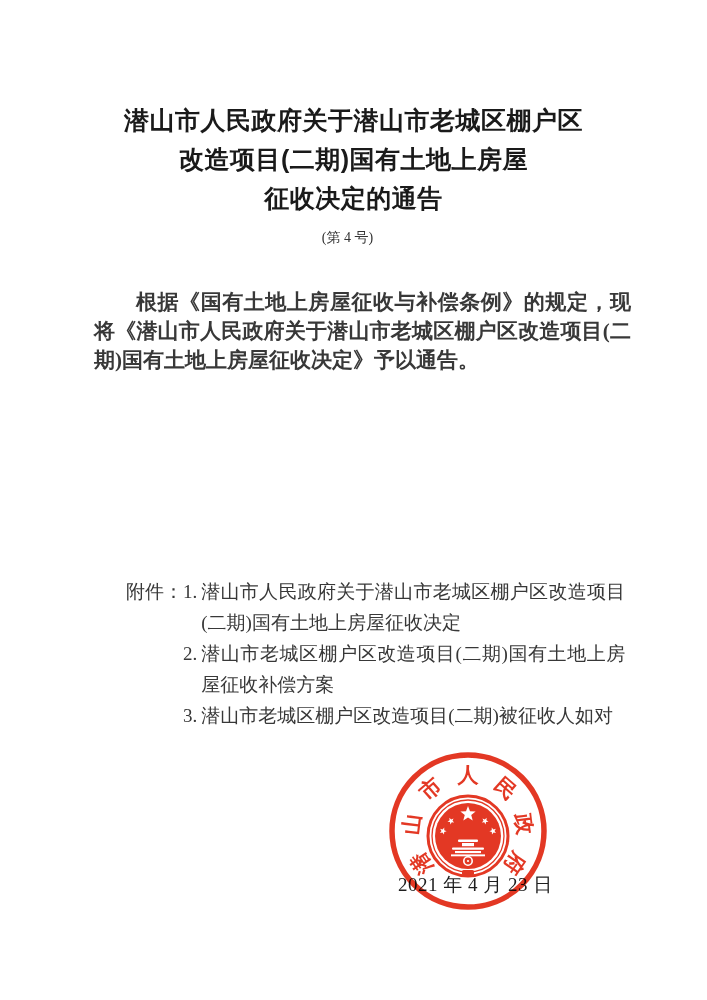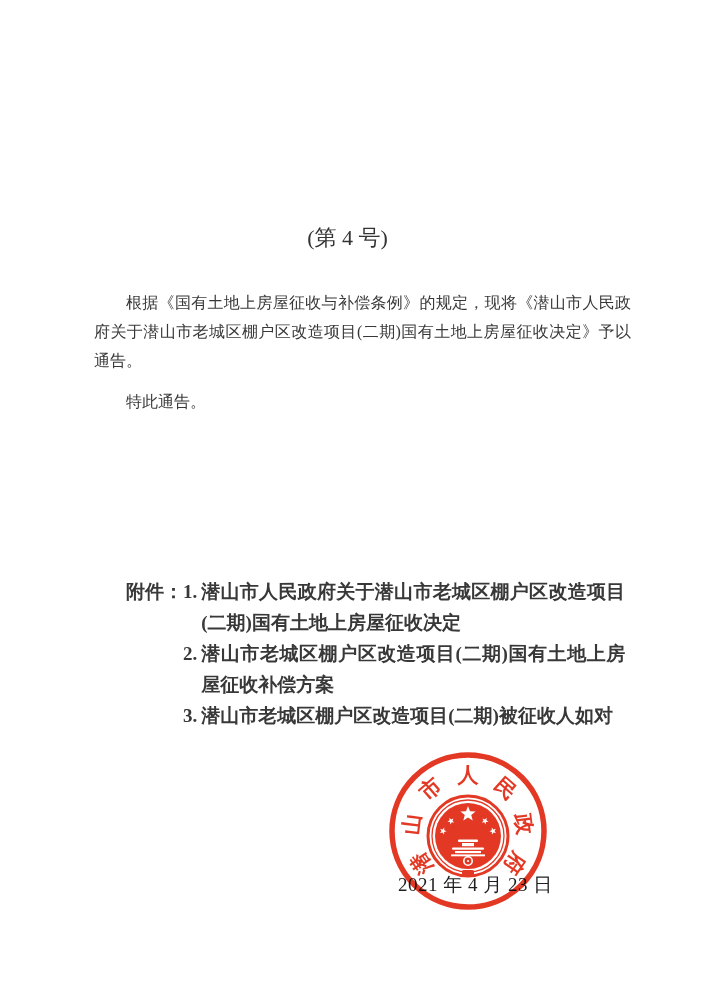--- a/index.html
+++ b/index.html
@@ -21,45 +21,45 @@
     font-weight: 700;
     font-size: 25px;
     line-height: 39px;
     color: #1a1a1a;
     letter-spacing: 0.5px;
   }
   .doc-number {
     position: absolute;
     top: 223px; left: 0; right: 12px;
     text-align: center;
-    font-size: 22px;
+    font-size: 14px;
     line-height: 29px;
     color: #333333;
   }
   .notice-body {
     position: absolute;
     left: 94px; top: 288px;
     width: 537px;
-    font-size: 16px;
+    font-size: 21px;
     line-height: 29px;
     text-align: justify;
+    font-weight: bold;
   }
   .notice-body p {
     margin: 0 0 12px 0;
     text-indent: 2em;
   }
   .attachments {
     position: absolute;
     left: 126px; top: 576px;
     width: 506px;
     font-size: 19px;
     line-height: 31px;
     display: flex;
     align-items: flex-start;
-    font-weight: bold;
   }
   .attach-label { flex: 0 0 auto; white-space: nowrap; }
   .attach-list { flex: 0 0 auto; }
   .attach-item { display: flex; align-items: flex-start; }
   .attach-num { flex: 0 0 auto; margin-right: 4px; }
   .attach-text { width: 424px; text-align: justify; }
   .issue-date {
     position: absolute;
     left: 398px; top: 872px;
     font-size: 19px;
@@ -77,26 +77,30 @@
   .seal-char {
     font-family: "Liberation Sans", "DejaVu Sans", sans-serif;
     font-weight: 700;
   }
 </style>
 </head>
 <body>
 
 <div class="page">
 
+  <div class="notice-title">
+    <div>潜山市人民政府关于潜山市老城区棚户区</div>
+    <div>改造项目(二期)国有土地上房屋</div>
+    <div>征收决定的通告</div>
+  </div>
 
   <div class="doc-number">(第 4 号)</div>
 
   <div class="notice-body">
     <p>根据《国有土地上房屋征收与补偿条例》的规定，现将《潜山市人民政府关于潜山市老城区棚户区改造项目(二期)国有土地上房屋征收决定》予以通告。</p>
-    <p>特此通告。</p>
   </div>
 
   <div class="attachments">
     <span class="attach-label">附件：</span>
     <div class="attach-list">
       <div class="attach-item">
         <span class="attach-num">1.</span>
         <span class="attach-text">潜山市人民政府关于潜山市老城区棚户区改造项目(二期)国有土地上房屋征收决定</span>
       </div>
       <div class="attach-item">

